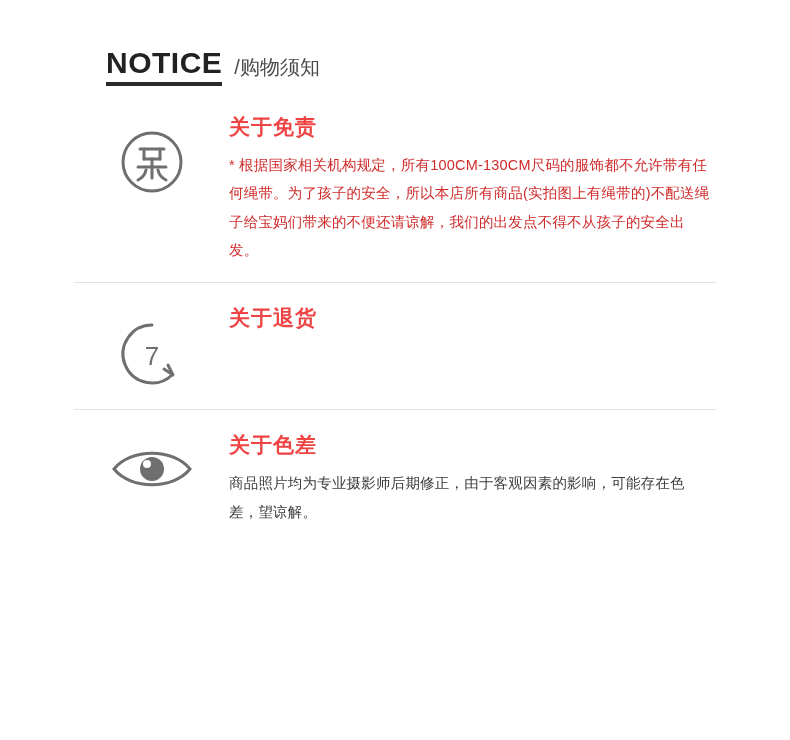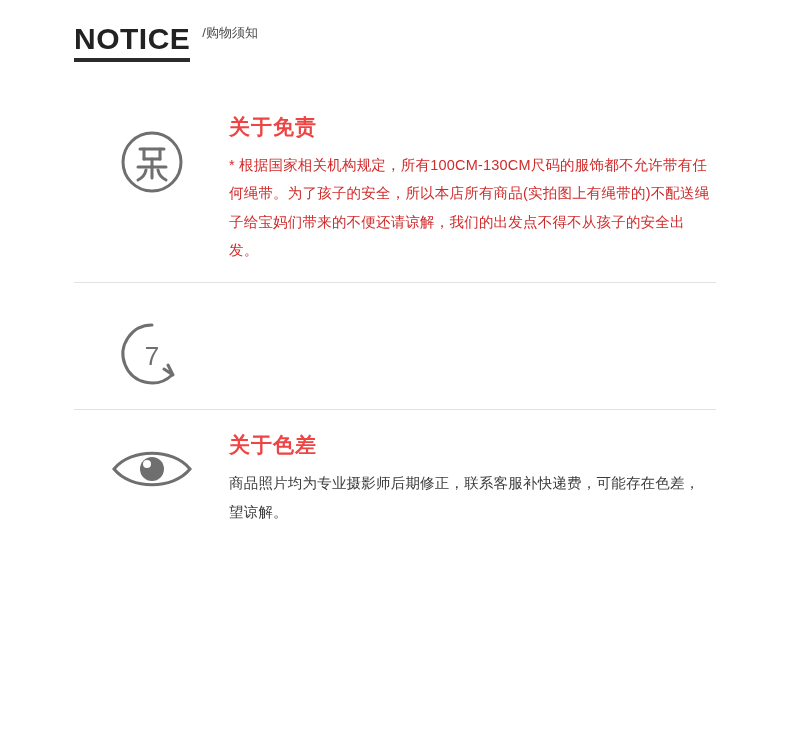--- a/index.html
+++ b/index.html
@@ -23,37 +23,38 @@
 
   
   .header {
     position: relative;
     height: 86px;
     padding: 0 74px;
     box-sizing: border-box;
   }
   .header-inner {
     display: flex;
-    align-items: flex-start;
+    align-items: center;
     height: 100%;
     position: relative;
+    margin-left: 32px;
   }
   .notice-word {
     font-size: 30px;
     font-weight: bold;
     letter-spacing: 0.5px;
     color: #222;
     line-height: 1;
     padding-bottom: 4px;
     border-bottom: 4px solid #2b2b2b;
     position: relative;
     top: 24px;
   }
   .notice-sub {
-    font-size: 13px;
+    font-size: 20px;
     color: #4a4a4a;
     margin-left: 12px;
     position: relative;
     top: 24px;
   }
   .brand {
     position: absolute;
     right: 0;
     top: 36px;
     font-size: 21px;
@@ -161,33 +162,34 @@
       <div class="icon-cell">
         <span class="icon">
           <svg width="74" height="74" viewBox="0 0 74 74">
             <path d="M37 8 a29 29 0 1 0 20 50" fill="none" stroke="#6f6f6f" stroke-width="3" stroke-linecap="round"></path>
             <path d="M49 52 L58 58 L53 48" fill="none" stroke="#6f6f6f" stroke-width="3" stroke-linejoin="round" stroke-linecap="round"></path>
             <text x="37" y="48" text-anchor="middle" font-family="Liberation Sans, sans-serif" font-size="26" fill="#6f6f6f">7</text>
           </svg>
         </span>
       </div>
       <div class="text-cell">
+        <h3 class="sec-title">关于退货</h3>
       </div>
     </div>
 
     <div class="section sec-color">
       <div class="icon-cell">
         <span class="icon">
           <svg width="86" height="50" viewBox="0 0 86 50">
             <path d="M5 25 C22 4 64 4 81 25 C64 46 22 46 5 25 Z" fill="none" stroke="#6f6f6f" stroke-width="3"></path>
             <circle cx="43" cy="25" r="12" fill="#6f6f6f"></circle>
             <circle cx="38" cy="20" r="4" fill="#ffffff"></circle>
           </svg>
         </span>
       </div>
       <div class="text-cell">
         <h3 class="sec-title">关于色差</h3>
-        <p class="sec-body">商品照片均为专业摄影师后期修正，联系客服补快递费，可能存在色差，望谅解。</p>
+        <p class="sec-body">商品照片均为专业摄影师后期修正，由于客观因素的影响，可能存在色差，望谅解。</p>
       </div>
     </div>
 
   </div>
 </div>
 
 </body></html>

